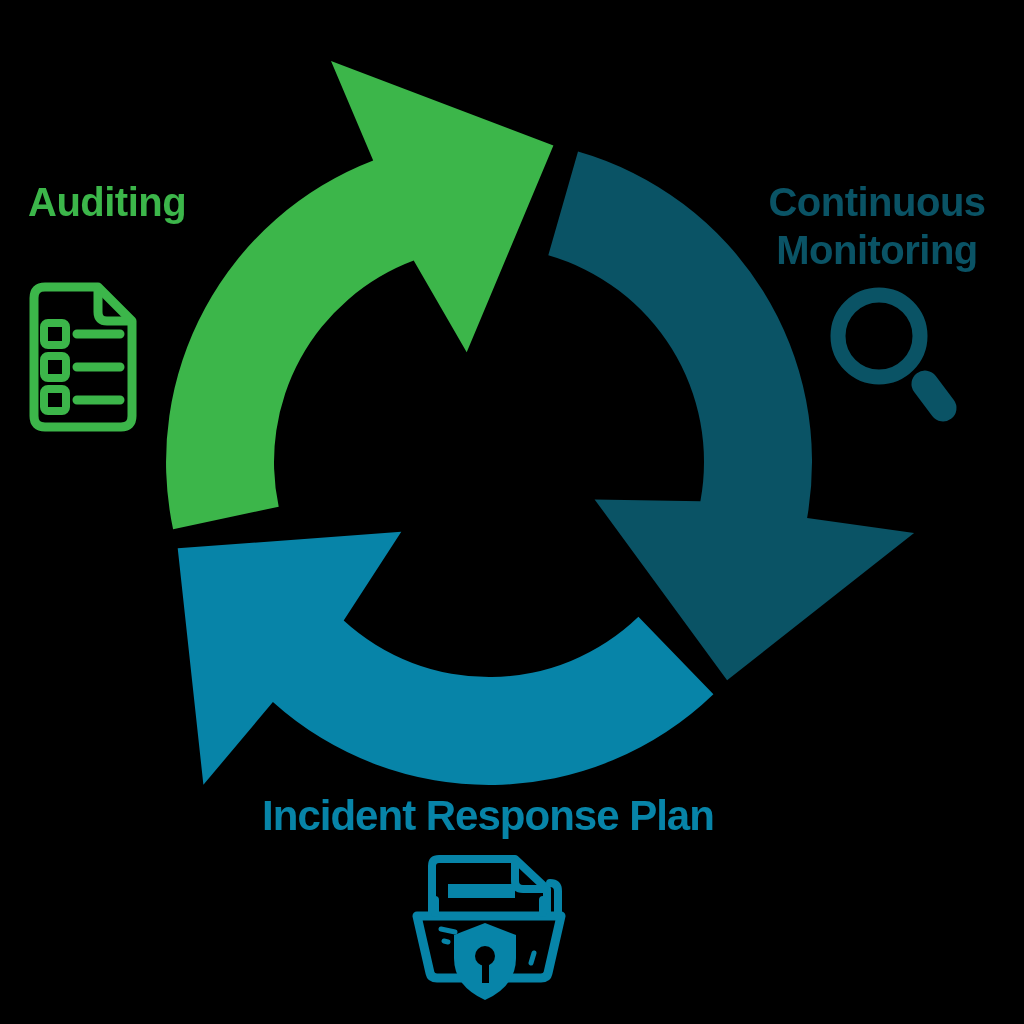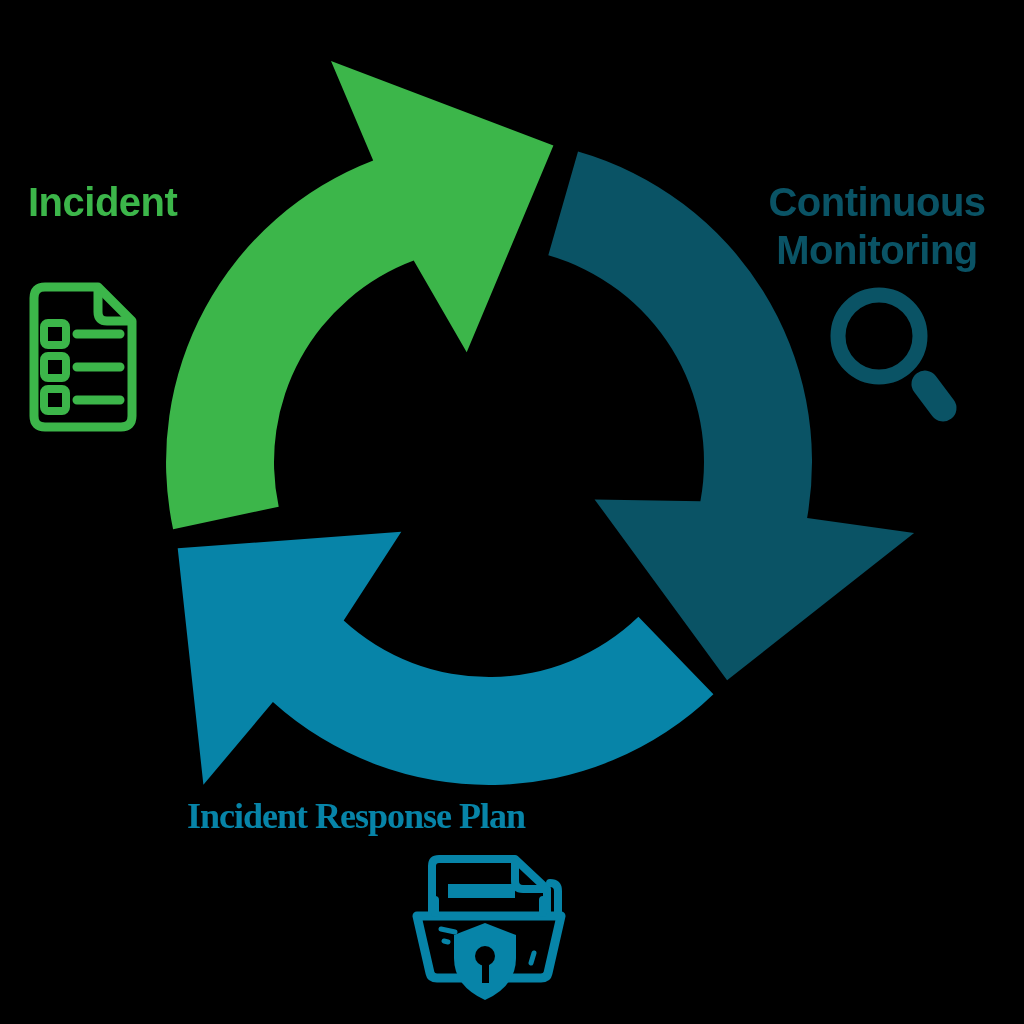--- a/index.html
+++ b/index.html
@@ -29,21 +29,22 @@
     text-align: left;
   }
   .label-monitoring {
     left: 677px; top: 178px; width: 400px;
     color: var(--teal);
     text-align: center;
   }
   .label-incident {
     left: 187px; top: 791px; width: 602px;
     color: var(--blue);
-    font-size: 36px; line-height: 50px; letter-spacing: -1px; font-family: Liberation Serif, serif;
+    text-align: center;
+    font-size: 42px; line-height: 50px; letter-spacing: -1px;
   }
   .icon { position: absolute; }
   .icon-doc  { left: 27px;  top: 281px; width: 112px; height: 152px; }
   .icon-mag  { left: 824px; top: 283px; width: 142px; height: 150px; }
   .icon-box  { left: 410px; top: 845px; width: 158px; height: 158px; }
 
   .g-stroke { fill: none; stroke: var(--green); stroke-linejoin: round; stroke-linecap: round; }
   .t-stroke { fill: none; stroke: var(--teal);  stroke-linejoin: round; stroke-linecap: round; }
   .b-stroke { fill: none; stroke: var(--blue);  stroke-linejoin: round; stroke-linecap: round; }
   .b-fill   { fill: var(--blue); }
@@ -53,21 +54,21 @@
 
 <div class="stage">
 
   <svg class="cycle-svg" viewBox="0 0 1024 1024" aria-hidden="true">
     <path d="M173.1 529.2 A323 323 0 0 1 373.2 160.5 L331.0 61.0 L553.4 145.5 L466.7 352.2 L413.7 260.6 A215 215 0 0 0 278.7 506.7 Z" style="fill: rgb(60, 182, 74);"></path>
     <path d="M578.0 151.5 A323 323 0 0 1 807.1 518.1 L914.1 533.1 L727.1 680.2 L594.6 499.4 L700.4 501.2 A215 215 0 0 0 548.3 255.3 Z" style="fill: rgb(10, 83, 101);"></path>
     <path d="M713.4 694.3 A323 323 0 0 1 272.9 702.0 L203.4 784.8 L177.7 548.3 L401.3 531.7 L343.7 620.5 A215 215 0 0 0 638.4 616.7 Z" style="fill: rgb(7, 132, 168);"></path>
   </svg>
 
   <div class="label label-logging">
-    <div>Incident</div>
+    <div>Auditing</div>
   </div>
 
   <div class="label label-monitoring">
     <div>Continuous</div>
     <div>Monitoring</div>
   </div>
 
   <div class="label label-incident">
     <div>Incident Response Plan</div>
   </div>

